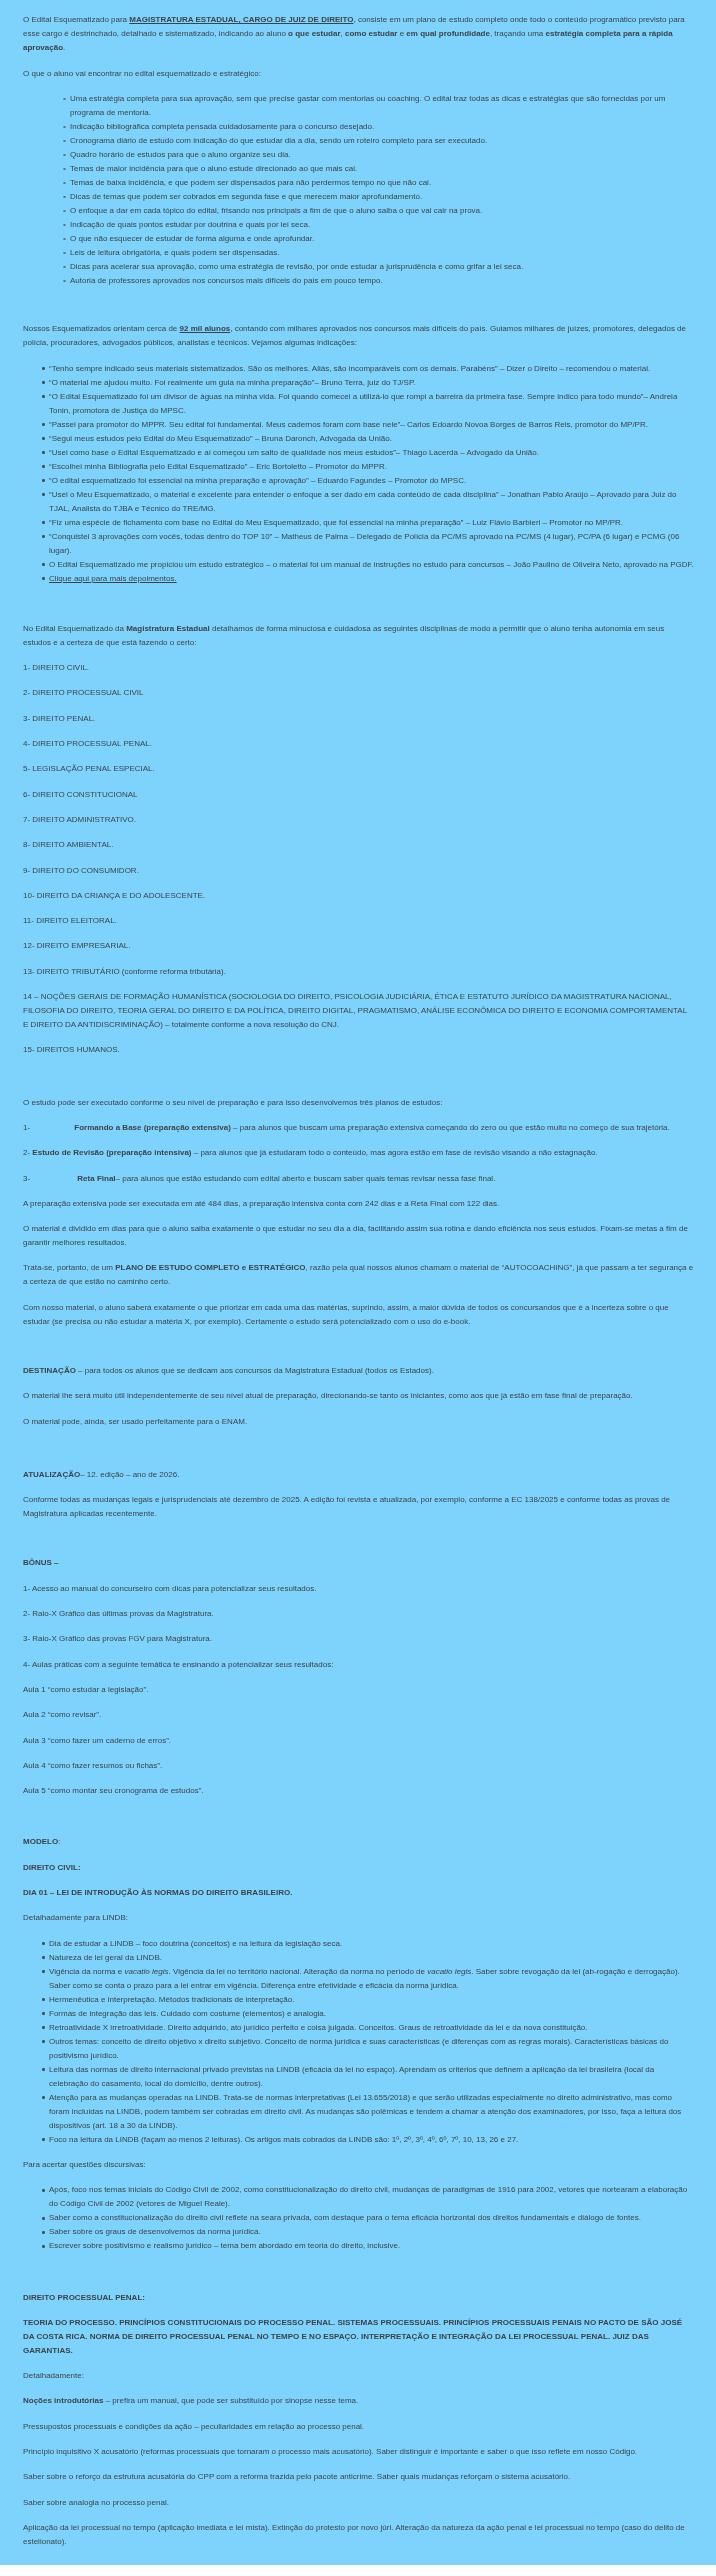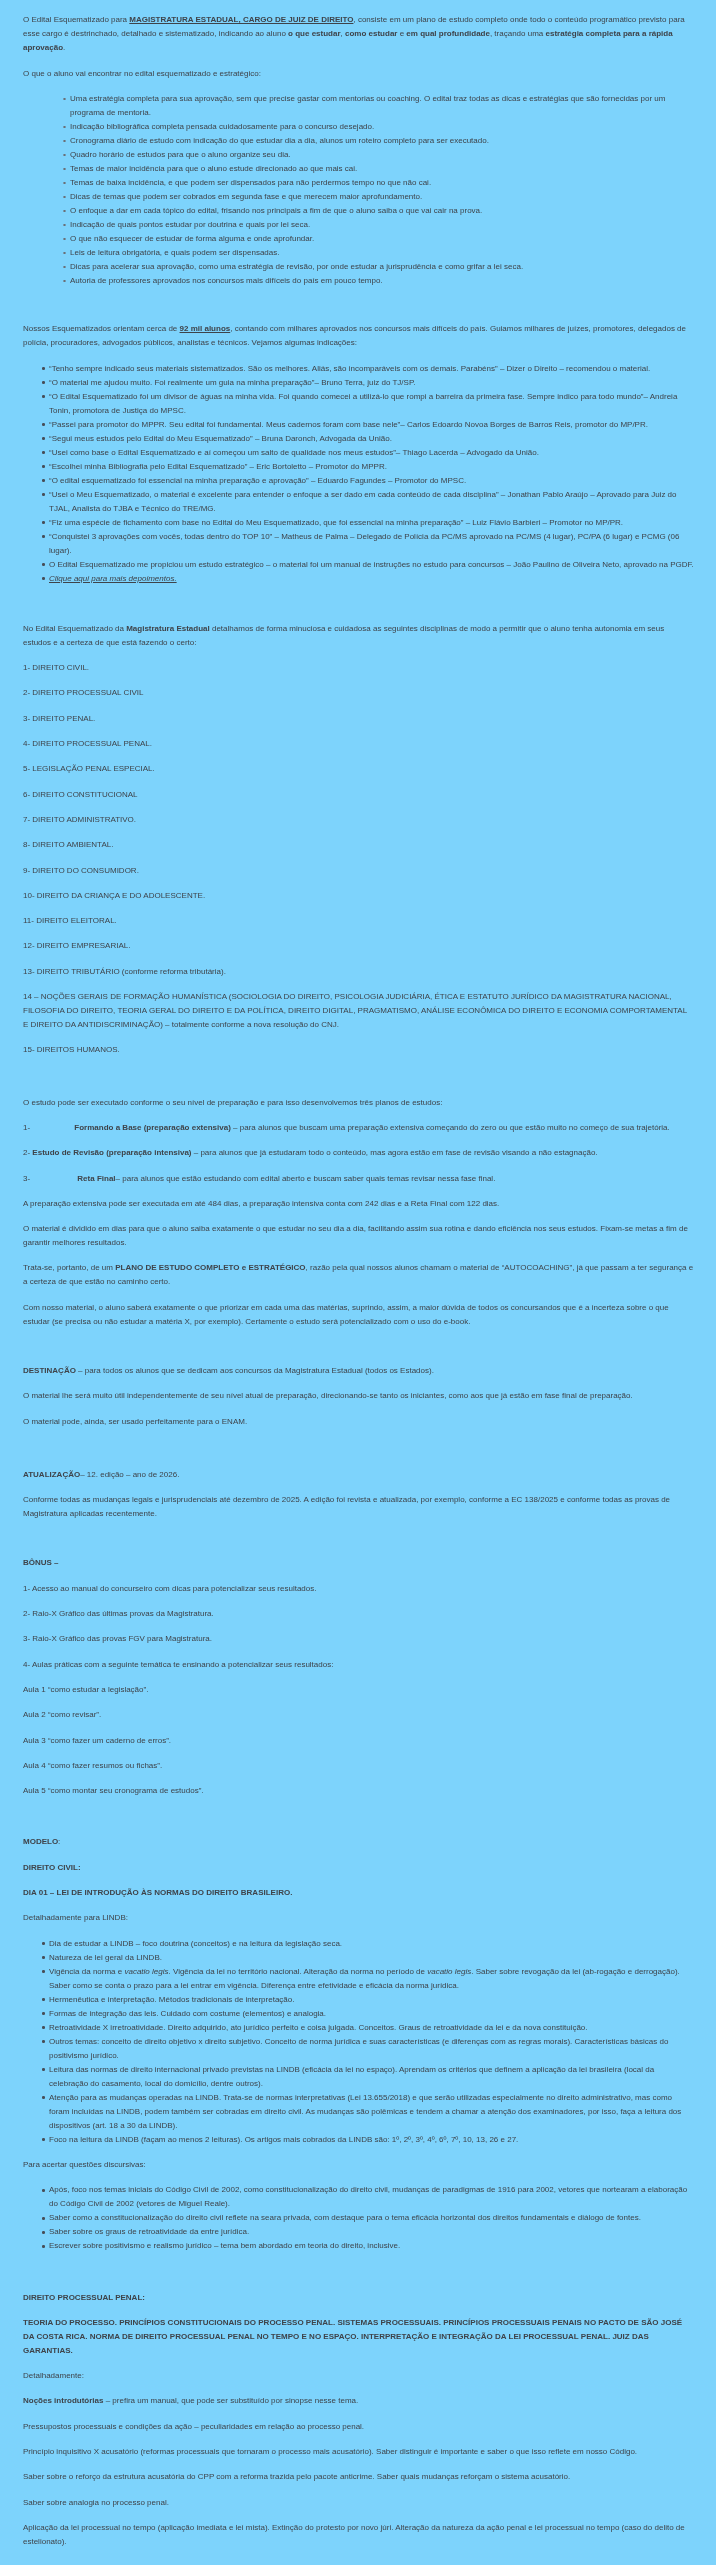--- a/index.html
+++ b/index.html
@@ -65,21 +65,21 @@
 </style>
 </head>
 <body>
 
 <div class="doc">
     <p class="para"><span>O Edital Esquematizado para </span><span style="font-weight: 700; text-decoration: underline;">MAGISTRATURA ESTADUAL, CARGO DE JUIZ DE DIREITO</span><span>, consiste em um plano de estudo completo onde todo o conteúdo programático previsto para esse cargo é destrinchado, detalhado e sistematizado, indicando ao aluno </span><span style="font-weight: 700;">o que estudar</span><span>, </span><span style="font-weight: 700;">como estudar</span><span> e </span><span style="font-weight: 700;">em qual profundidade</span><span>, traçando uma </span><span style="font-weight: 700;">estratégia completa para a rápida aprovação</span><span>.</span></p>
     <p class="para"><span>O que o aluno vai encontrar no edital esquematizado e estratégico:</span></p>
     <ul class="list circle">
       <li><span>Uma estratégia completa para sua aprovação, sem que precise gastar com mentorias ou coaching. O edital traz todas as dicas e estratégias que são fornecidas por um programa de mentoria.</span></li>
       <li><span>Indicação bibliográfica completa pensada cuidadosamente para o concurso desejado.</span></li>
-      <li><span>Cronograma diário de estudo com indicação do que estudar dia a dia, alunos um roteiro completo para ser executado.</span></li>
+      <li><span>Cronograma diário de estudo com indicação do que estudar dia a dia, sendo um roteiro completo para ser executado.</span></li>
       <li><span>Quadro horário de estudos para que o aluno organize seu dia.</span></li>
       <li><span>Temas de maior incidência para que o aluno estude direcionado ao que mais cai.</span></li>
       <li><span>Temas de baixa incidência, e que podem ser dispensados para não perdermos tempo no que não cai.</span></li>
       <li><span>Dicas de temas que podem ser cobrados em segunda fase e que merecem maior aprofundamento.</span></li>
       <li><span>O enfoque a dar em cada tópico do edital, frisando nos principais a fim de que o aluno saiba o que vai cair na prova.</span></li>
       <li><span>Indicação de quais pontos estudar por doutrina e quais por lei seca.</span></li>
       <li><span>O que não esquecer de estudar de forma alguma e onde aprofundar.</span></li>
       <li><span>Leis de leitura obrigatória, e quais podem ser dispensadas.</span></li>
       <li><span>Dicas para acelerar sua aprovação, como uma estratégia de revisão, por onde estudar a jurisprudência e como grifar a lei seca.</span></li>
       <li><span>Autoria de professores aprovados nos concursos mais difíceis do país em pouco tempo.</span></li>
@@ -92,21 +92,21 @@
       <li><span>“O Edital Esquematizado foi um divisor de águas na minha vida. Foi quando comecei a utilizá-lo que rompi a barreira da primeira fase. Sempre indico para todo mundo”– Andreia Tonin, promotora de Justiça do MPSC.</span></li>
       <li><span>“Passei para promotor do MPPR. Seu edital foi fundamental. Meus cadernos foram com base nele”– Carlos Edoardo Novoa Borges de Barros Reis, promotor do MP/PR.</span></li>
       <li><span>“Segui meus estudos pelo Edital do Meu Esquematizado” – Bruna Daronch, Advogada da União.</span></li>
       <li><span>“Usei como base o Edital Esquematizado e aí começou um salto de qualidade nos meus estudos”– Thiago Lacerda – Advogado da União.</span></li>
       <li><span>“Escolhei minha Bibliografia pelo Edital Esquematizado” – Eric Bortoletto – Promotor do MPPR.</span></li>
       <li><span>“O edital esquematizado foi essencial na minha preparação e aprovação” – Eduardo Fagundes – Promotor do MPSC.</span></li>
       <li><span>“Usei o Meu Esquematizado, o material é excelente para entender o enfoque a ser dado em cada conteúdo de cada disciplina” – Jonathan Pablo Araújo – Aprovado para Juiz do TJAL, Analista do TJBA e Técnico do TRE/MG.</span></li>
       <li><span>“Fiz uma espécie de fichamento com base no Edital do Meu Esquematizado, que foi essencial na minha preparação” – Luiz Flávio Barbieri – Promotor no MP/PR.</span></li>
       <li><span>“Conquistei 3 aprovações com vocês, todas dentro do TOP 10” – Matheus de Palma – Delegado de Polícia da PC/MS aprovado na PC/MS (4 lugar), PC/PA (6 lugar) e PCMG (06 lugar).</span></li>
       <li><span>O Edital Esquematizado me propiciou um estudo estratégico – o material foi um manual de instruções no estudo para concursos – João Paulino de Oliveira Neto, aprovado na PGDF.</span></li>
-      <li><a class="link" href="#" style="text-decoration: underline; font-style: italic;">Clique aqui para mais depoimentos.</a></li>
+      <li><a class="link" href="#" style="text-decoration: underline;">Clique aqui para mais depoimentos.</a></li>
     </ul>
     <div class="gap" style="height: 25px;"></div>
     <p class="para"><span>No Edital Esquematizado da </span><span style="font-weight: 700;">Magistratura Estadual</span><span> detalhamos de forma minuciosa e cuidadosa as seguintes disciplinas de modo a permitir que o aluno tenha autonomia em seus estudos e a certeza de que está fazendo o certo:</span></p>
     <p class="para"><span>1- DIREITO CIVIL.</span></p>
     <p class="para"><span>2- DIREITO PROCESSUAL CIVIL</span></p>
     <p class="para"><span>3- DIREITO PENAL.</span></p>
     <p class="para"><span>4- DIREITO PROCESSUAL PENAL.</span></p>
     <p class="para"><span>5- LEGISLAÇÃO PENAL ESPECIAL.</span></p>
     <p class="para"><span>6- DIREITO CONSTITUCIONAL</span></p>
     <p class="para"><span>7- DIREITO ADMINISTRATIVO.</span></p>
@@ -159,21 +159,21 @@
       <li><span>Retroatividade X irretroatividade. Direito adquirido, ato jurídico perfeito e coisa julgada. Conceitos. Graus de retroatividade da lei e da nova constituição.</span></li>
       <li><span>Outros temas: conceito de direito objetivo x direito subjetivo. Conceito de norma jurídica e suas características (e diferenças com as regras morais). Características básicas do positivismo jurídico.</span></li>
       <li><span>Leitura das normas de direito internacional privado previstas na LINDB (eficácia da lei no espaço). Aprendam os critérios que definem a aplicação da lei brasileira (local da celebração do casamento, local do domicílio, dentre outros).</span></li>
       <li><span>Atenção para as mudanças operadas na LINDB. Trata-se de normas interpretativas (Lei 13.655/2018) e que serão utilizadas especialmente no direito administrativo, mas como foram incluídas na LINDB, podem também ser cobradas em direito civil. As mudanças são polêmicas e tendem a chamar a atenção dos examinadores, por isso, faça a leitura dos dispositivos (art. 18 a 30 da LINDB).</span></li>
       <li><span>Foco na leitura da LINDB (façam ao menos 2 leituras). Os artigos mais cobrados da LINDB são: 1º, 2º, 3º, 4º, 6º, 7º, 10, 13, 26 e 27.</span></li>
     </ul>
     <p class="para"><span>Para acertar questões discursivas:</span></p>
     <ul class="list disc">
       <li><span>Após, foco nos temas iniciais do Código Civil de 2002, como constitucionalização do direito civil, mudanças de paradigmas de 1916 para 2002, vetores que nortearam a elaboração do Código Civil de 2002 (vetores de Miguel Reale).</span></li>
       <li><span>Saber como a constitucionalização do direito civil reflete na seara privada, com destaque para o tema eficácia horizontal dos direitos fundamentais e diálogo de fontes.</span></li>
-      <li><span>Saber sobre os graus de retroatividade da entre jurídica.</span></li>
+      <li><span>Saber sobre os graus de desenvolvemos da norma jurídica.</span></li>
       <li><span>Escrever sobre positivismo e realismo jurídico – tema bem abordado em teoria do direito, inclusive.</span></li>
     </ul>
     <div class="gap" style="height: 26px;"></div>
     <p class="para"><span style="font-weight: 700;">DIREITO PROCESSUAL PENAL:</span></p>
     <p class="para"><span style="font-weight: 700;">TEORIA DO PROCESSO. PRINCÍPIOS CONSTITUCIONAIS DO PROCESSO PENAL. SISTEMAS PROCESSUAIS. PRINCÍPIOS PROCESSUAIS PENAIS NO PACTO DE SÃO JOSÉ DA COSTA RICA. NORMA DE DIREITO PROCESSUAL PENAL NO TEMPO E NO ESPAÇO. INTERPRETAÇÃO E INTEGRAÇÃO DA LEI PROCESSUAL PENAL. JUIZ DAS GARANTIAS.</span></p>
     <p class="para"><span>Detalhadamente:</span></p>
     <p class="para"><span style="font-weight: 700;">Noções introdutórias</span><span> – prefira um manual, que pode ser substituído por sinopse nesse tema.</span></p>
     <p class="para"><span>Pressupostos processuais e condições da ação – peculiaridades em relação ao processo penal.</span></p>
     <p class="para"><span>Princípio inquisitivo X acusatório (reformas processuais que tornaram o processo mais acusatório). Saber distinguir é importante e saber o que isso reflete em nosso Código.</span></p>
     <p class="para"><span>Saber sobre o reforço da estrutura acusatória do CPP com a reforma trazida pelo pacote anticrime. Saber quais mudanças reforçam o sistema acusatório.</span></p>

